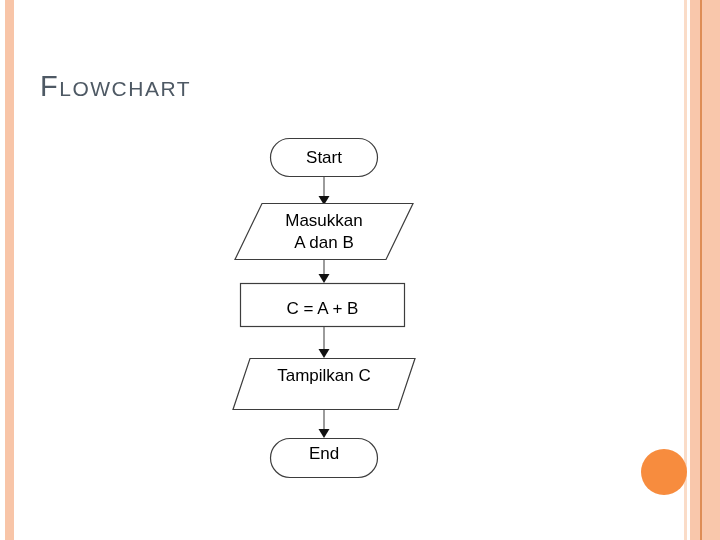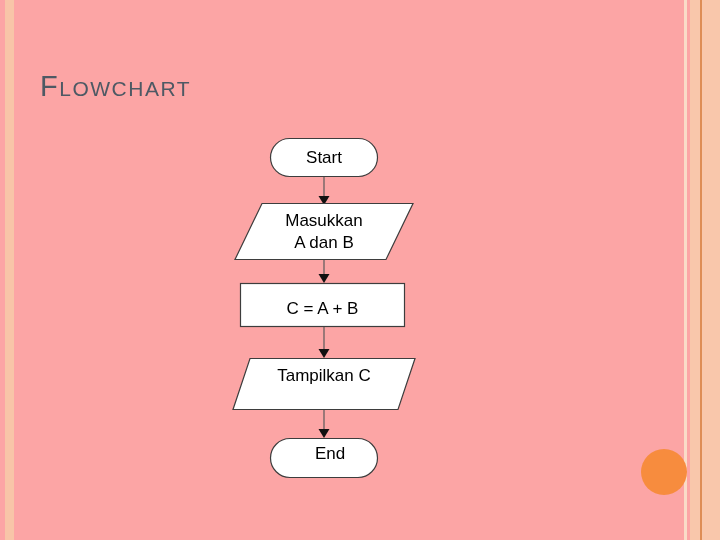--- a/index.html
+++ b/index.html
@@ -1,20 +1,20 @@
 <!DOCTYPE html>
 <html><head>
 <meta charset="utf-8">
 <style>
   html,body{margin:0;padding:0;background:#888;}
   *{box-sizing:border-box;}
   .slide{
     position:relative;
     width:720px;height:540px;
-    background:#fca5a5;
+    background:#ffffff;
     overflow:hidden;
     font-family:"Liberation Sans",sans-serif;
   }
   
   .stripe{position:absolute;top:0;height:540px;}
   .stripe-left{left:5px;width:9px;background:#f8c5a8;}
   .stripe-right-thin{left:684px;width:3px;background:#fadcc8;}
   .stripe-right-band{left:690px;width:30px;background:#f9c7ab;}
   .stripe-right-dark{left:700px;width:2px;background:#de8d55;}
   
@@ -34,21 +34,21 @@
     display:flex;align-items:center;justify-content:center;
     text-align:center;
     font-size:17px;line-height:22px;
     color:#000;
     white-space:pre-line;
   }
   .lbl-start{left:270px;top:138px;width:108px;height:39px;}
   .lbl-input{left:235px;top:203px;width:178px;height:57px;}
   .lbl-process{left:240px;top:283px;width:165px;height:52px;}
   .lbl-output{left:233px;top:358px;width:182px;height:36px;}
-  .lbl-end{left:276px;top:438px;width:108px;height:32px;}
+  .lbl-end{left:270px;top:438px;width:108px;height:32px;}
   
   .accent-circle{
     position:absolute;left:641px;top:449px;
     width:46px;height:46px;border-radius:50%;
     background:#f78c3e;
   }
 </style>
 </head>
 <body>
 

